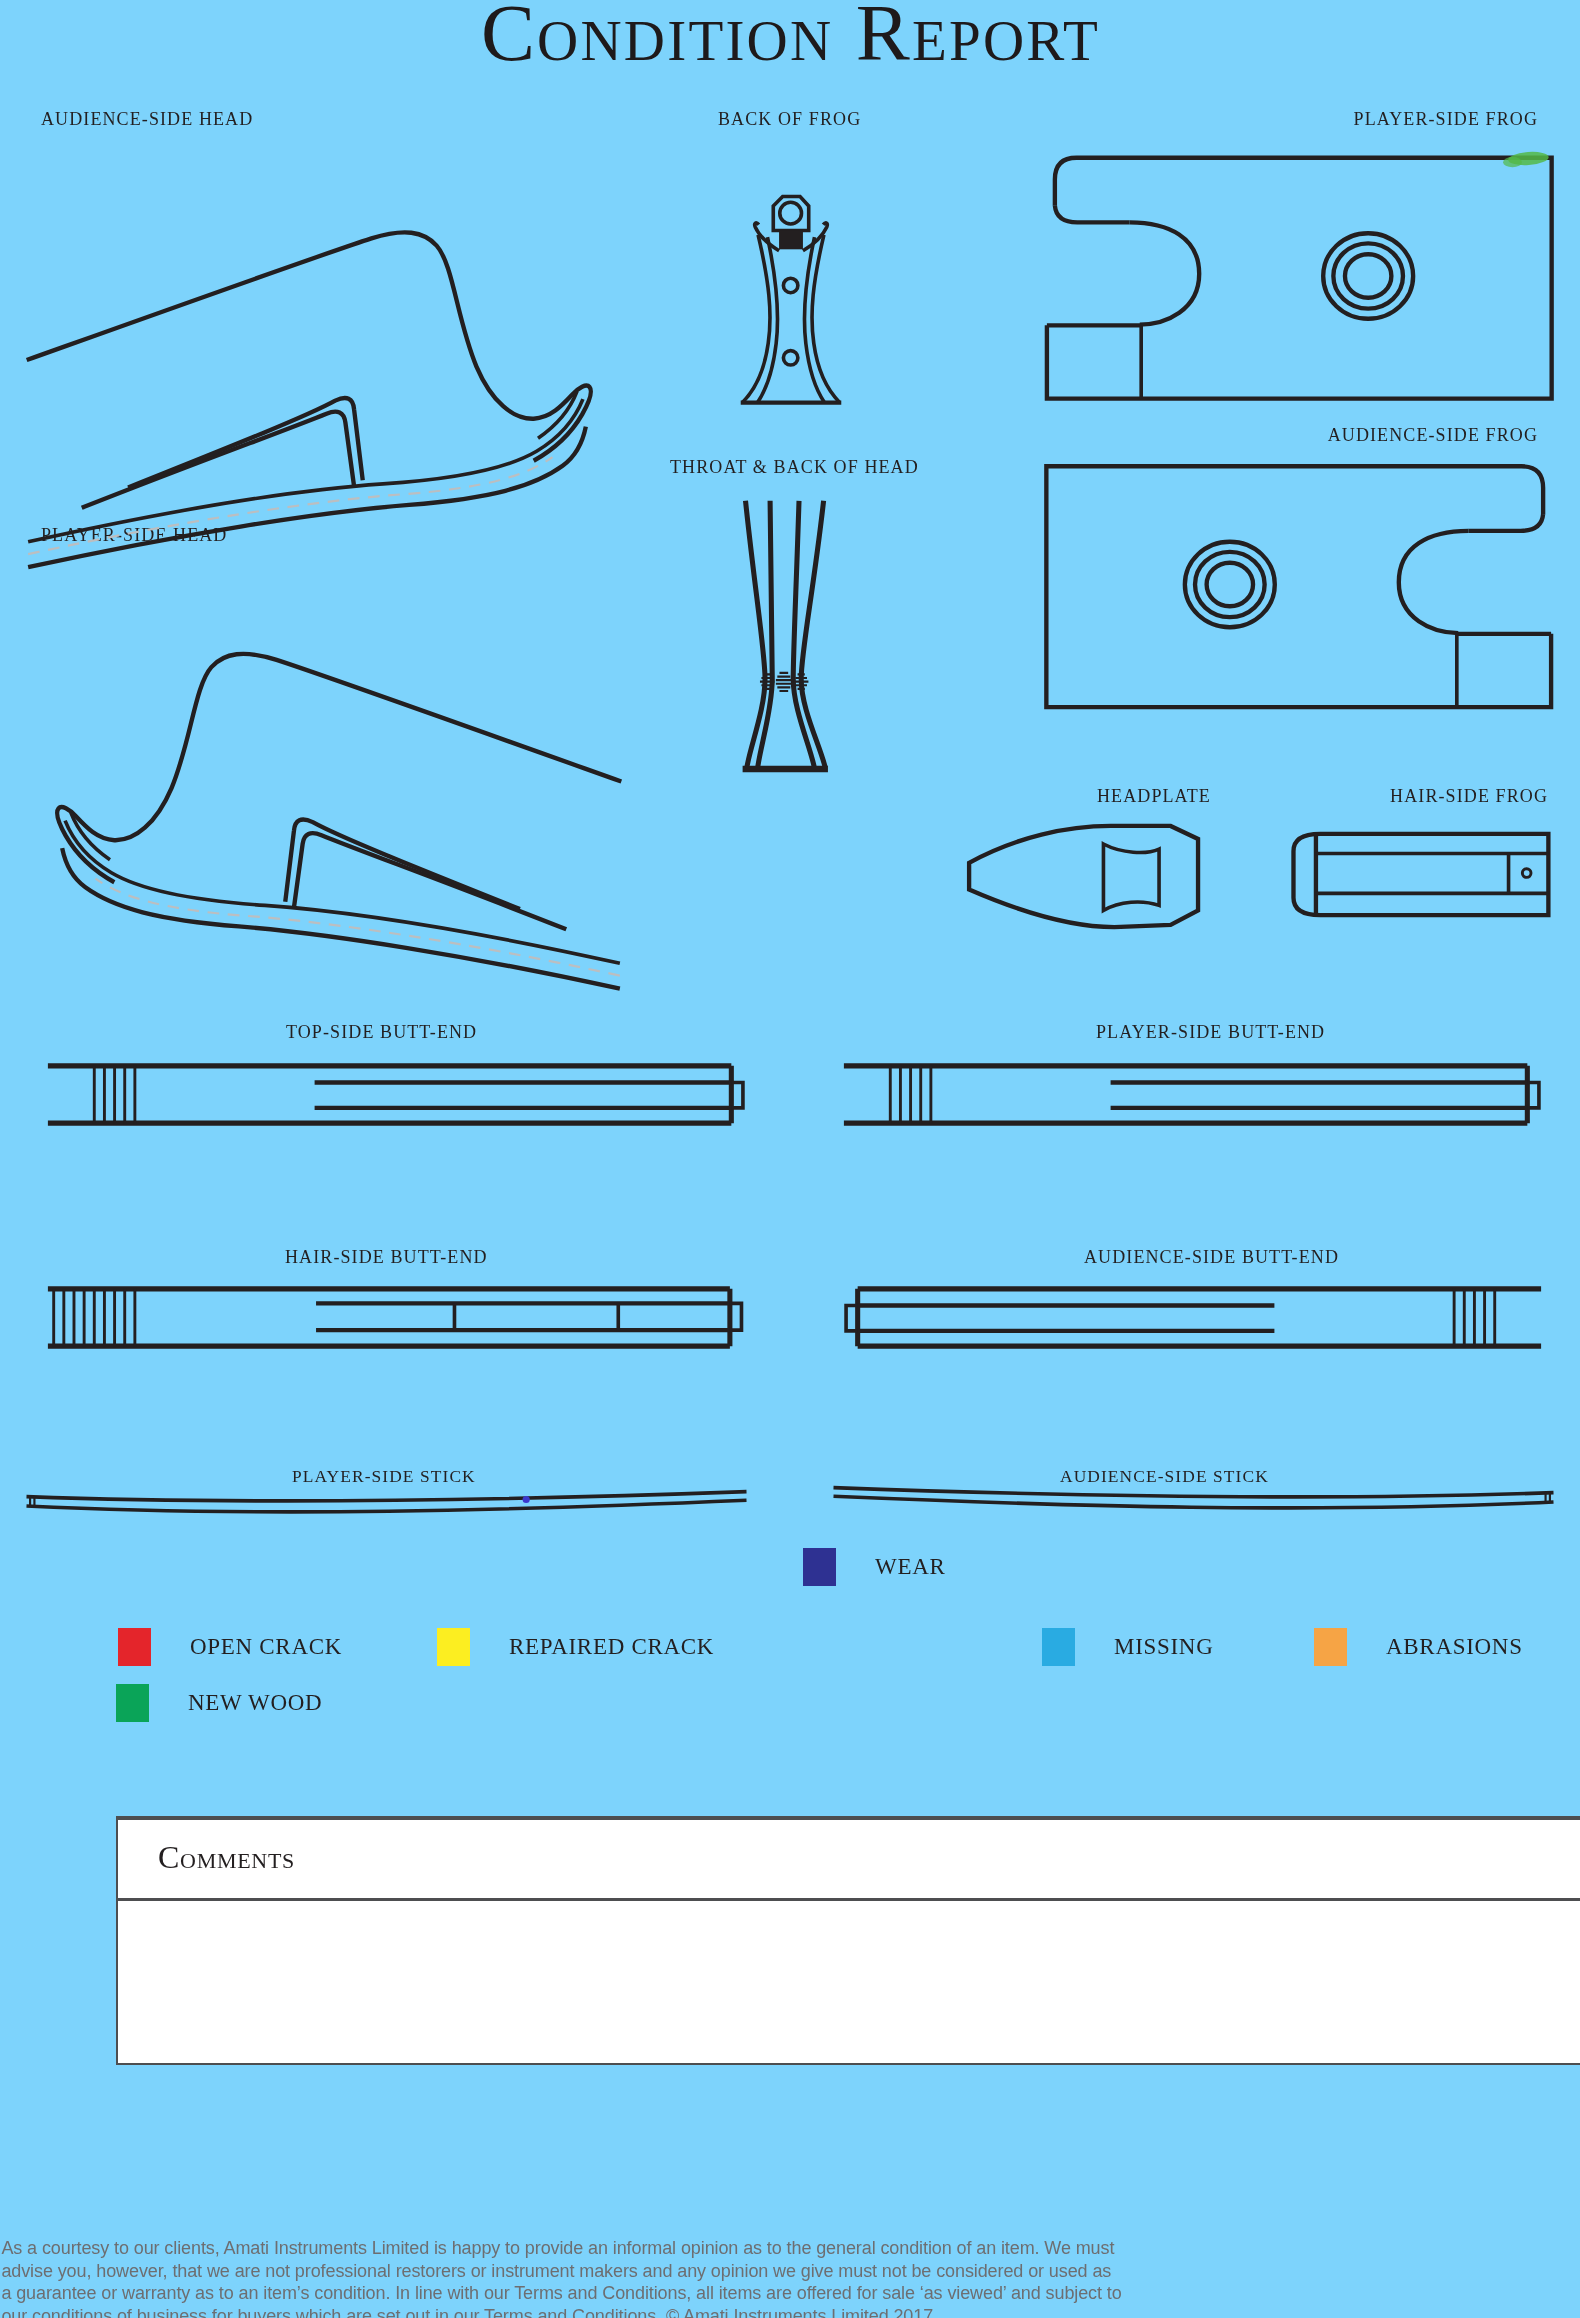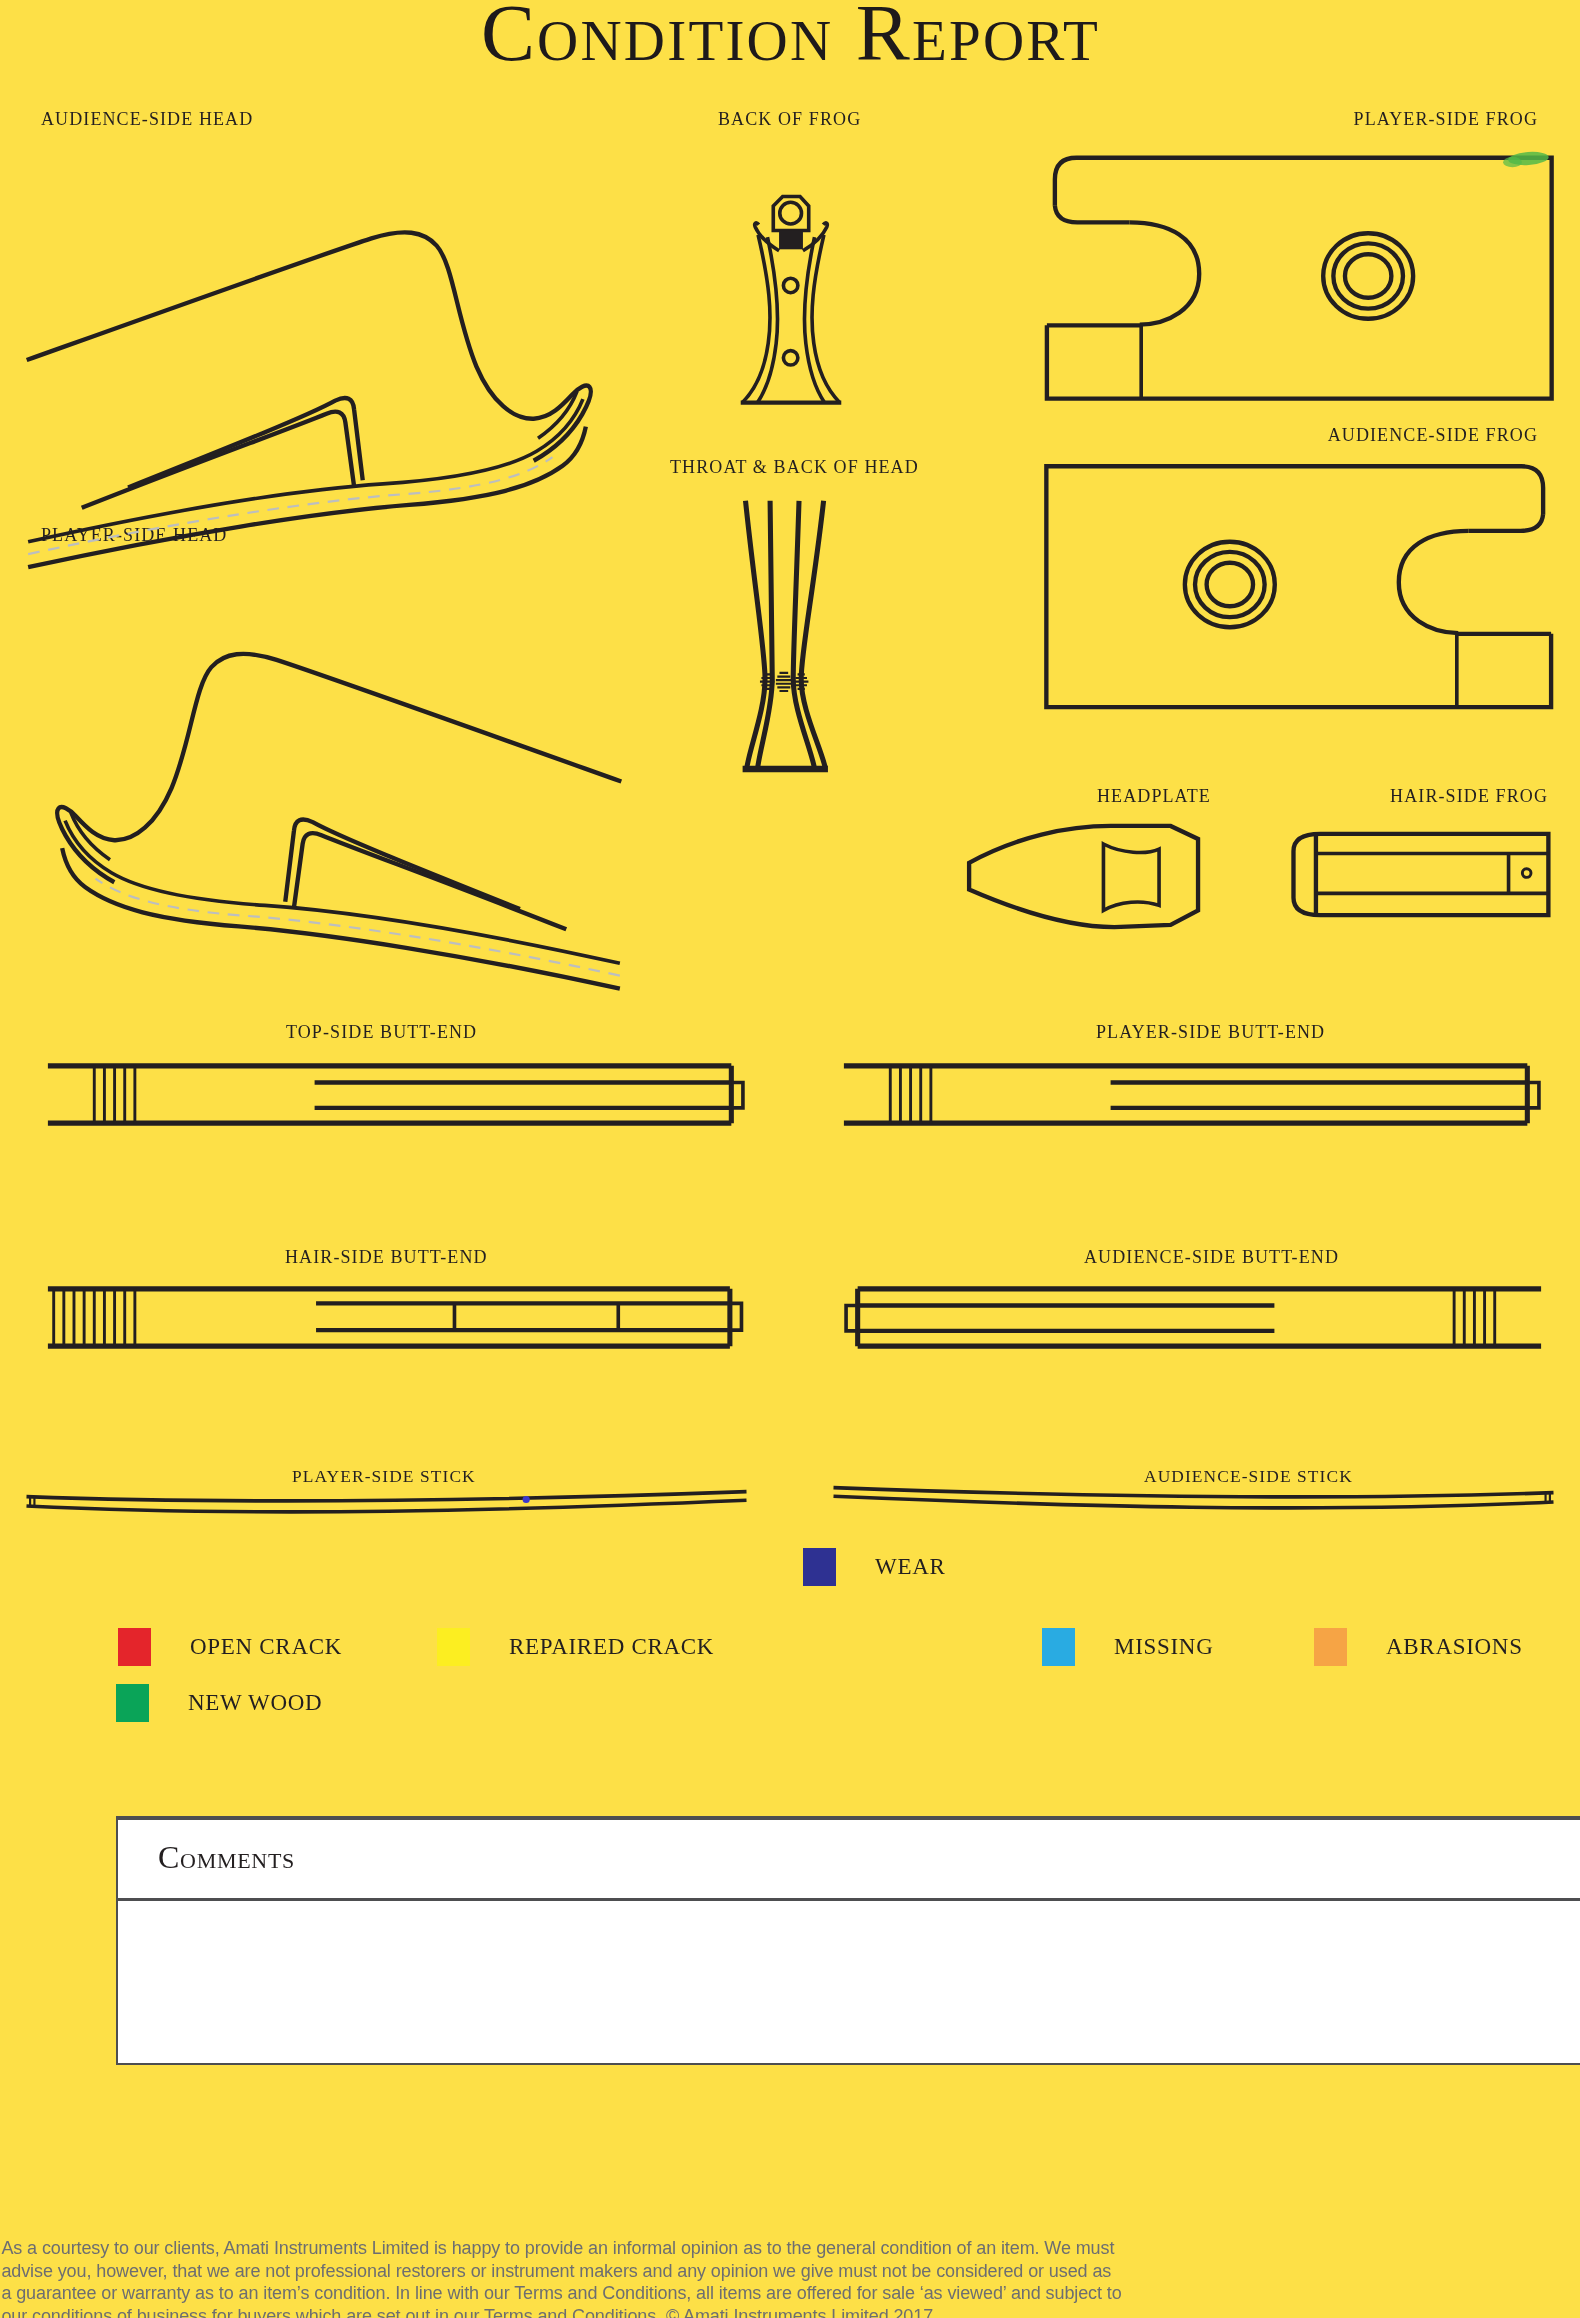--- a/index.html
+++ b/index.html
@@ -1,16 +1,16 @@
 <!DOCTYPE html>
 <html style="font-size:11.6px"><head>
 <meta charset="utf-8">
 <style>
   html,body{margin:0;padding:0;background:#ffffff;}
-  .page{position:relative;width:1581px;height:2319px;background:#fde047;overflow:hidden;
+  .page{position:relative;width:1581px;height:2319px;background:#7dd3fc;overflow:hidden;
         font-family:"Liberation Serif", serif;color:#231f20;}
   .title{position:absolute;left:0;right:0;top:-7.2px;text-align:center;
          font-variant:small-caps;font-size:81px;letter-spacing:2.2px;color:#1e1a1b;line-height:1;}
   .lbl{position:absolute;font-size:18px;letter-spacing:1.1px;white-space:nowrap;color:#231f20;}
   .lbl.sm{font-size:17.4px;}
   svg.draw{position:absolute;overflow:visible;}
   .legend-item{position:absolute;display:flex;align-items:center;gap:39px;}
   .swatch{width:33px;height:38px;flex:0 0 auto;}
   .legend-label{font-size:23px;letter-spacing:0.7px;white-space:nowrap;}
   .comments-box{position:absolute;left:116px;top:1816px;width:1492px;height:249px;
@@ -81,21 +81,21 @@
   <div class="lbl" style="right:43px;top:425px;">AUDIENCE-SIDE FROG</div>
   <div class="lbl" style="left:41px;top:525px;">PLAYER-SIDE HEAD</div>
   <div class="lbl" style="left:670px;top:457px;">THROAT &amp; BACK OF HEAD</div>
   <div class="lbl" style="left:1097px;top:786px;">HEADPLATE</div>
   <div class="lbl" style="right:33px;top:786px;">HAIR-SIDE FROG</div>
   <div class="lbl" style="left:286px;top:1022px;">TOP-SIDE BUTT-END</div>
   <div class="lbl" style="left:1096px;top:1022px;">PLAYER-SIDE BUTT-END</div>
   <div class="lbl" style="left:285px;top:1247px;">HAIR-SIDE BUTT-END</div>
   <div class="lbl" style="left:1084px;top:1247px;">AUDIENCE-SIDE BUTT-END</div>
   <div class="lbl sm" style="left:292px;top:1466px;">PLAYER-SIDE STICK</div>
-  <div class="lbl sm" style="left:1144px;top:1466px;">AUDIENCE-SIDE STICK</div>
+  <div class="lbl sm" style="left:1060px;top:1466px;">AUDIENCE-SIDE STICK</div>
 
   <svg class="draw" style="left:18px;top:144px;" width="612" height="330" viewBox="0 0 845 455">
     <use href="#head-shape"></use>
   </svg>
 
   <svg class="draw" style="left:18px;top:560px;" width="612" height="341" viewBox="0 0 845 455">
     <use href="#head-shape" transform="translate(845,0) scale(-1,1)"></use>
   </svg>
 
   <svg class="draw" style="left:731px;top:190px;" width="120" height="217" viewBox="0 0 165 300">

